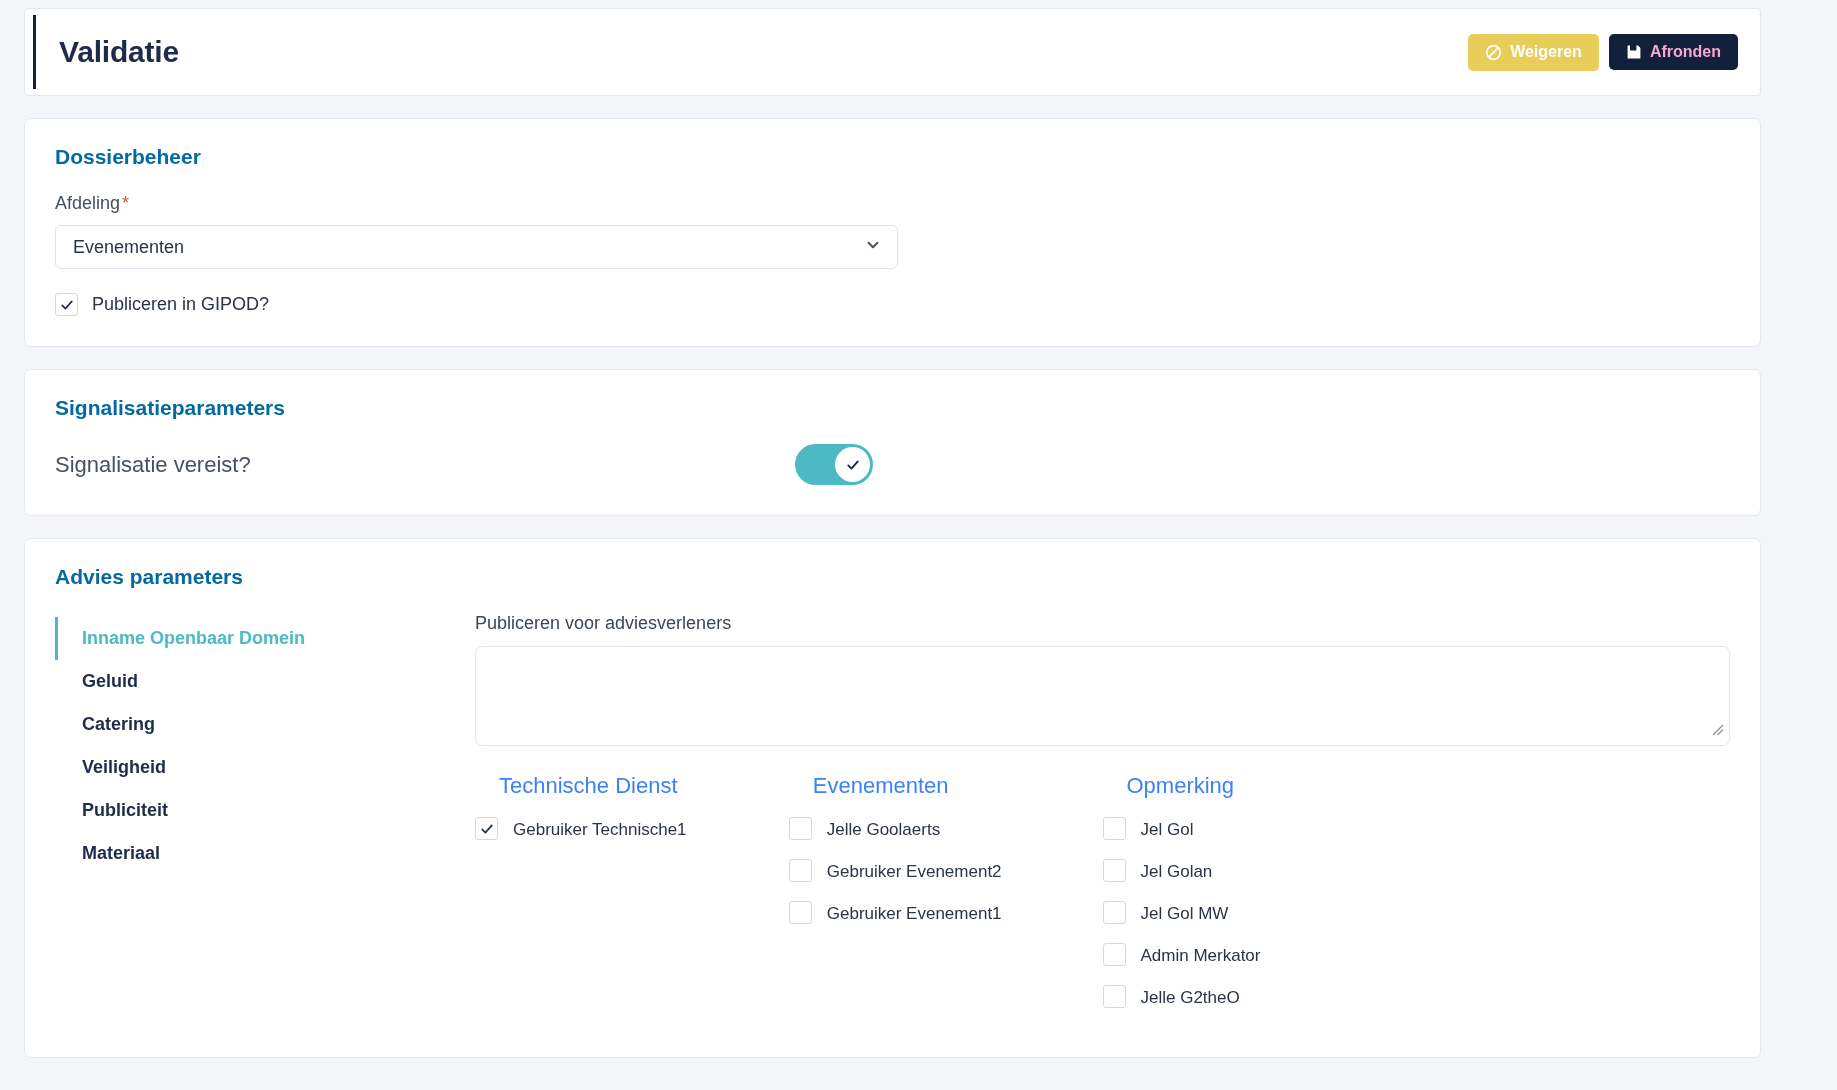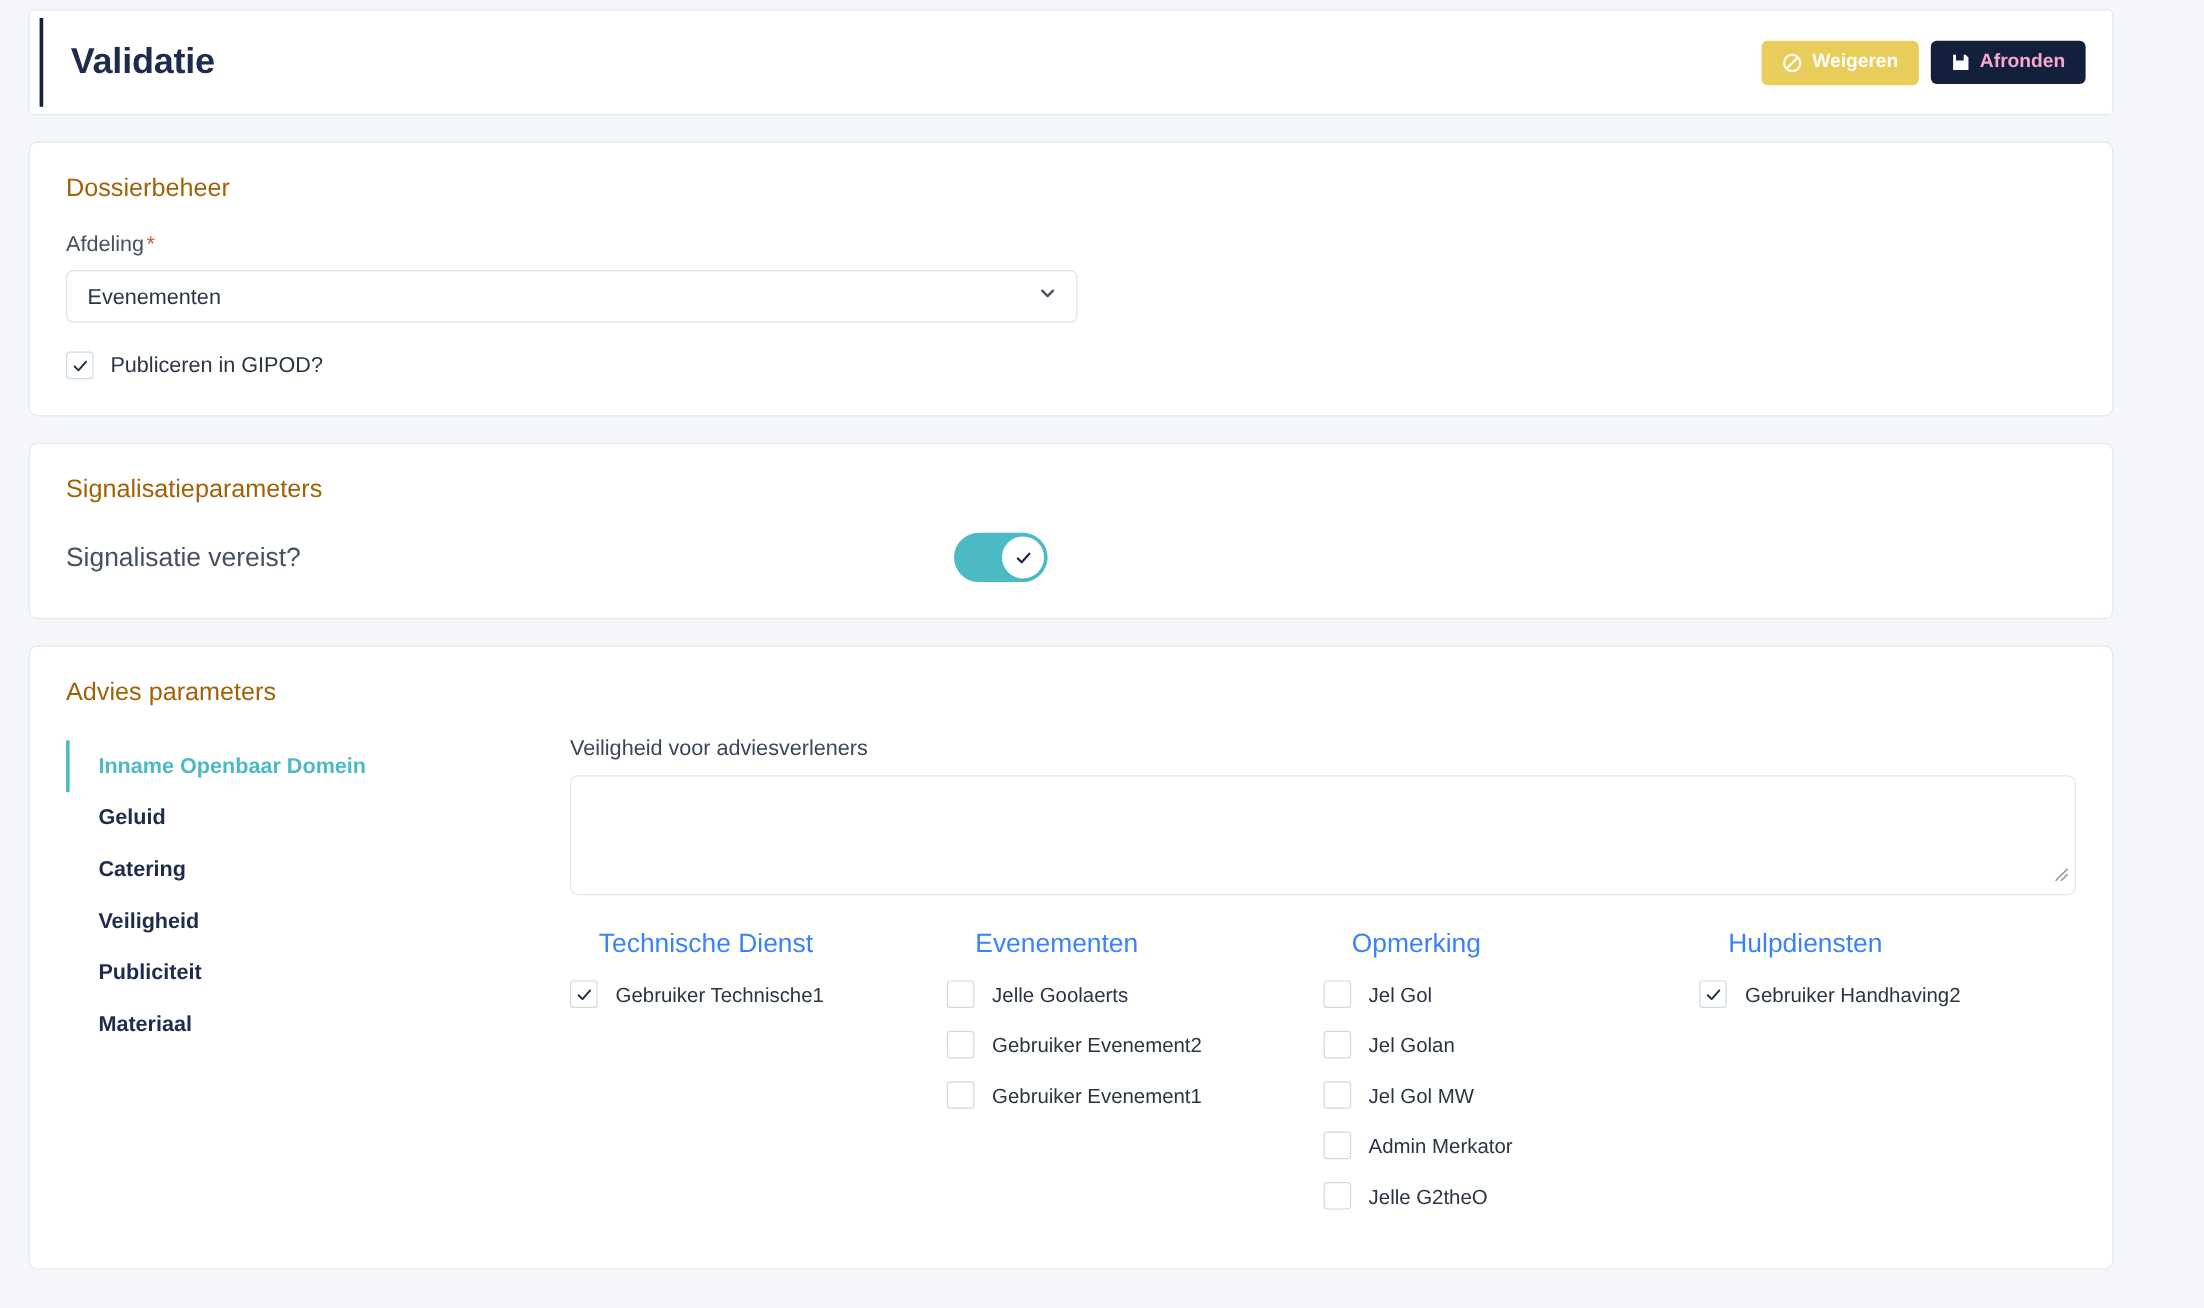--- a/index.html
+++ b/index.html
@@ -72,22 +72,22 @@
   
   .card {
     background: #ffffff;
     border: 1px solid #e3e9f0;
     border-radius: 7px;
     margin-top: 22px;
     padding: 26px 30px 30px 30px;
   }
   .card-title {
     font-size: 21px;
-    font-weight: normal;
-    color: #a16207;
+    font-weight: bold;
+    color: #0369a1;
     margin-bottom: 24px;
   }
 
   
   .field-label {
     font-size: 18px;
     color: #46505e;
     margin-bottom: 11px;
     display: block;
   }
@@ -314,21 +314,21 @@
     <div class="advies-body">
       <div class="tabs">
           <div class="tab active">Inname Openbaar Domein</div>
           <div class="tab">Geluid</div>
           <div class="tab">Catering</div>
           <div class="tab">Veiligheid</div>
           <div class="tab">Publiciteit</div>
           <div class="tab">Materiaal</div>
         </div>
       <div class="advies-main">
-        <div class="ta-label">Veiligheid voor adviesverleners</div>
+        <div class="ta-label">Publiceren voor adviesverleners</div>
         <div class="ta-wrap">
           <textarea class="textarea" placeholder="" style=""></textarea>
           <span class="ta-grip">
             <svg width="14" height="14" viewBox="0 0 14 14" fill="none">
               <line x1="2" y1="12" x2="12" y2="2" stroke="#8b949e" stroke-width="1.3"></line>
               <line x1="6.5" y1="12" x2="12" y2="6.5" stroke="#8b949e" stroke-width="1.3"></line>
             </svg>
           </span>
         </div>
         <div class="cols">
@@ -374,29 +374,18 @@
               </div>
               <div class="col-item">
                 <span class="cbox"></span>
                 <span class="lbl">Admin Merkator</span>
               </div>
               <div class="col-item">
                 <span class="cbox"></span>
                 <span class="lbl">Jelle G2theO</span>
               </div>
             </div>
-            <div class="col">
-              <div class="col-head">Hulpdiensten</div>
-              <div class="col-item">
-                <span class="cbox">
-                  <svg width="16" height="16" viewBox="0 0 20 20" fill="none">
-                    <path d="M4 10.5L8 14.5L16 5.5" stroke="#1d2b4c" stroke-width="2" stroke-linecap="round" stroke-linejoin="round"></path>
-                  </svg>
-                </span>
-                <span class="lbl">Gebruiker Handhaving2</span>
-              </div>
-            </div>
           </div>
       </div>
     </div>
   </div>
 
 </div>
 
 </body></html>

